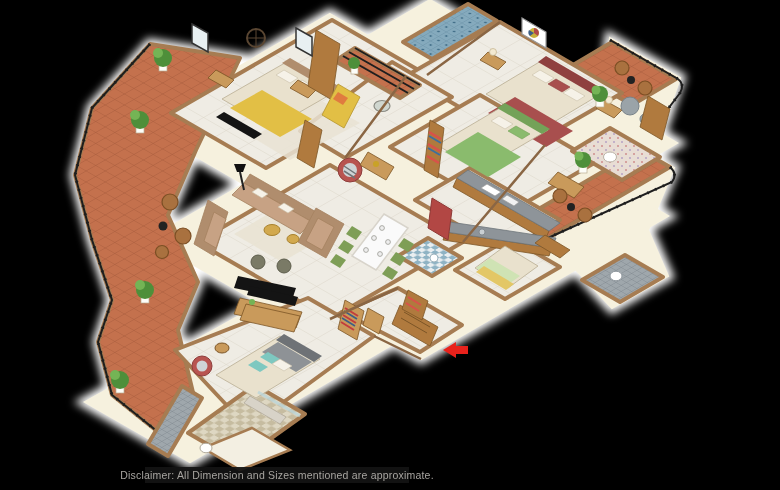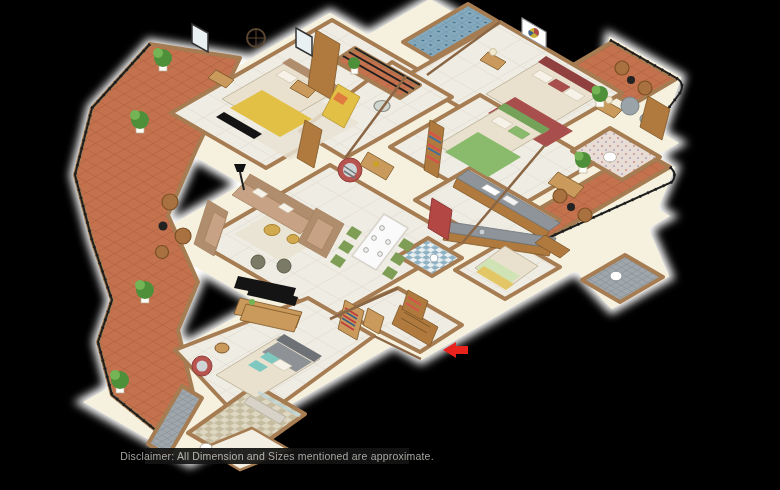--- a/index.html
+++ b/index.html
@@ -17,21 +17,21 @@
   .mattress{fill:var(--mattress);stroke:#b9ad93;stroke-width:.8;}
   .pillow{fill:#f6f2e8;stroke:#c9bfa8;stroke-width:.6;}
   .plantLeaf{fill:var(--plantGreen);}
   .plantLite{fill:var(--plantLite);}
   .pot{fill:#fdfdf8;stroke:#b9ad93;stroke-width:.7;}
   .wicker{fill:var(--wicker);stroke:var(--wickerDark);stroke-width:1.2;}
   .sofa{fill:var(--sofaTan);stroke:#a5825f;stroke-width:.8;}
   .sofaDark{fill:var(--sofaDark);stroke:#a5825f;stroke-width:.8;}
   .dark{fill:#141414;}
   .grey{fill:var(--counterGrey);stroke:#6f767b;stroke-width:.8;}
-  #disclaimer-bar{position:absolute;left:145px;top:448px;width:264px;height:16px;
+  #disclaimer-bar{position:absolute;left:145px;top:467px;width:264px;height:16px;
      background:var(--barBg);opacity:.93;display:flex;align-items:center;justify-content:center;}
   #disclaimer-bar span{color:var(--barText);font-size:10.5px;letter-spacing:.2px;white-space:nowrap;}
 </style>
 </head>
 <body>
 
 <div id="stage">
 <svg width="780" height="490" viewBox="0 0 780 490">
   <defs>
     <filter id="glow" x="-20%" y="-20%" width="140%" height="140%">

